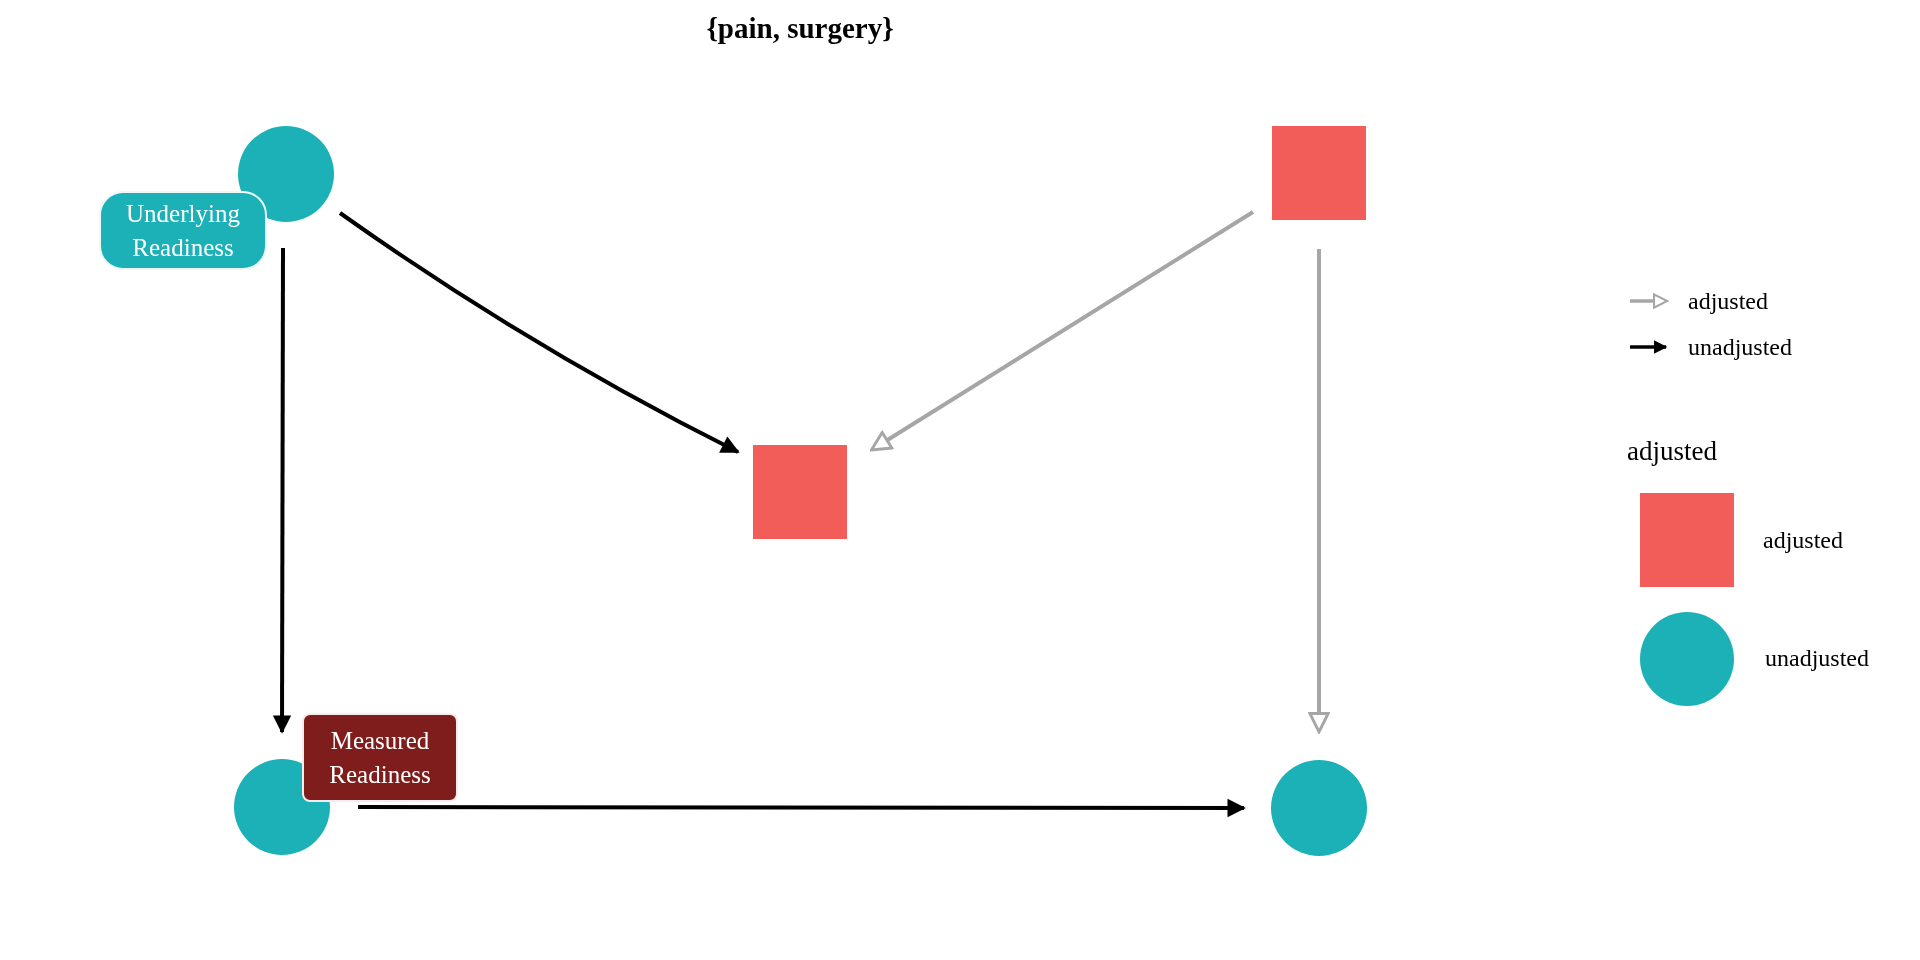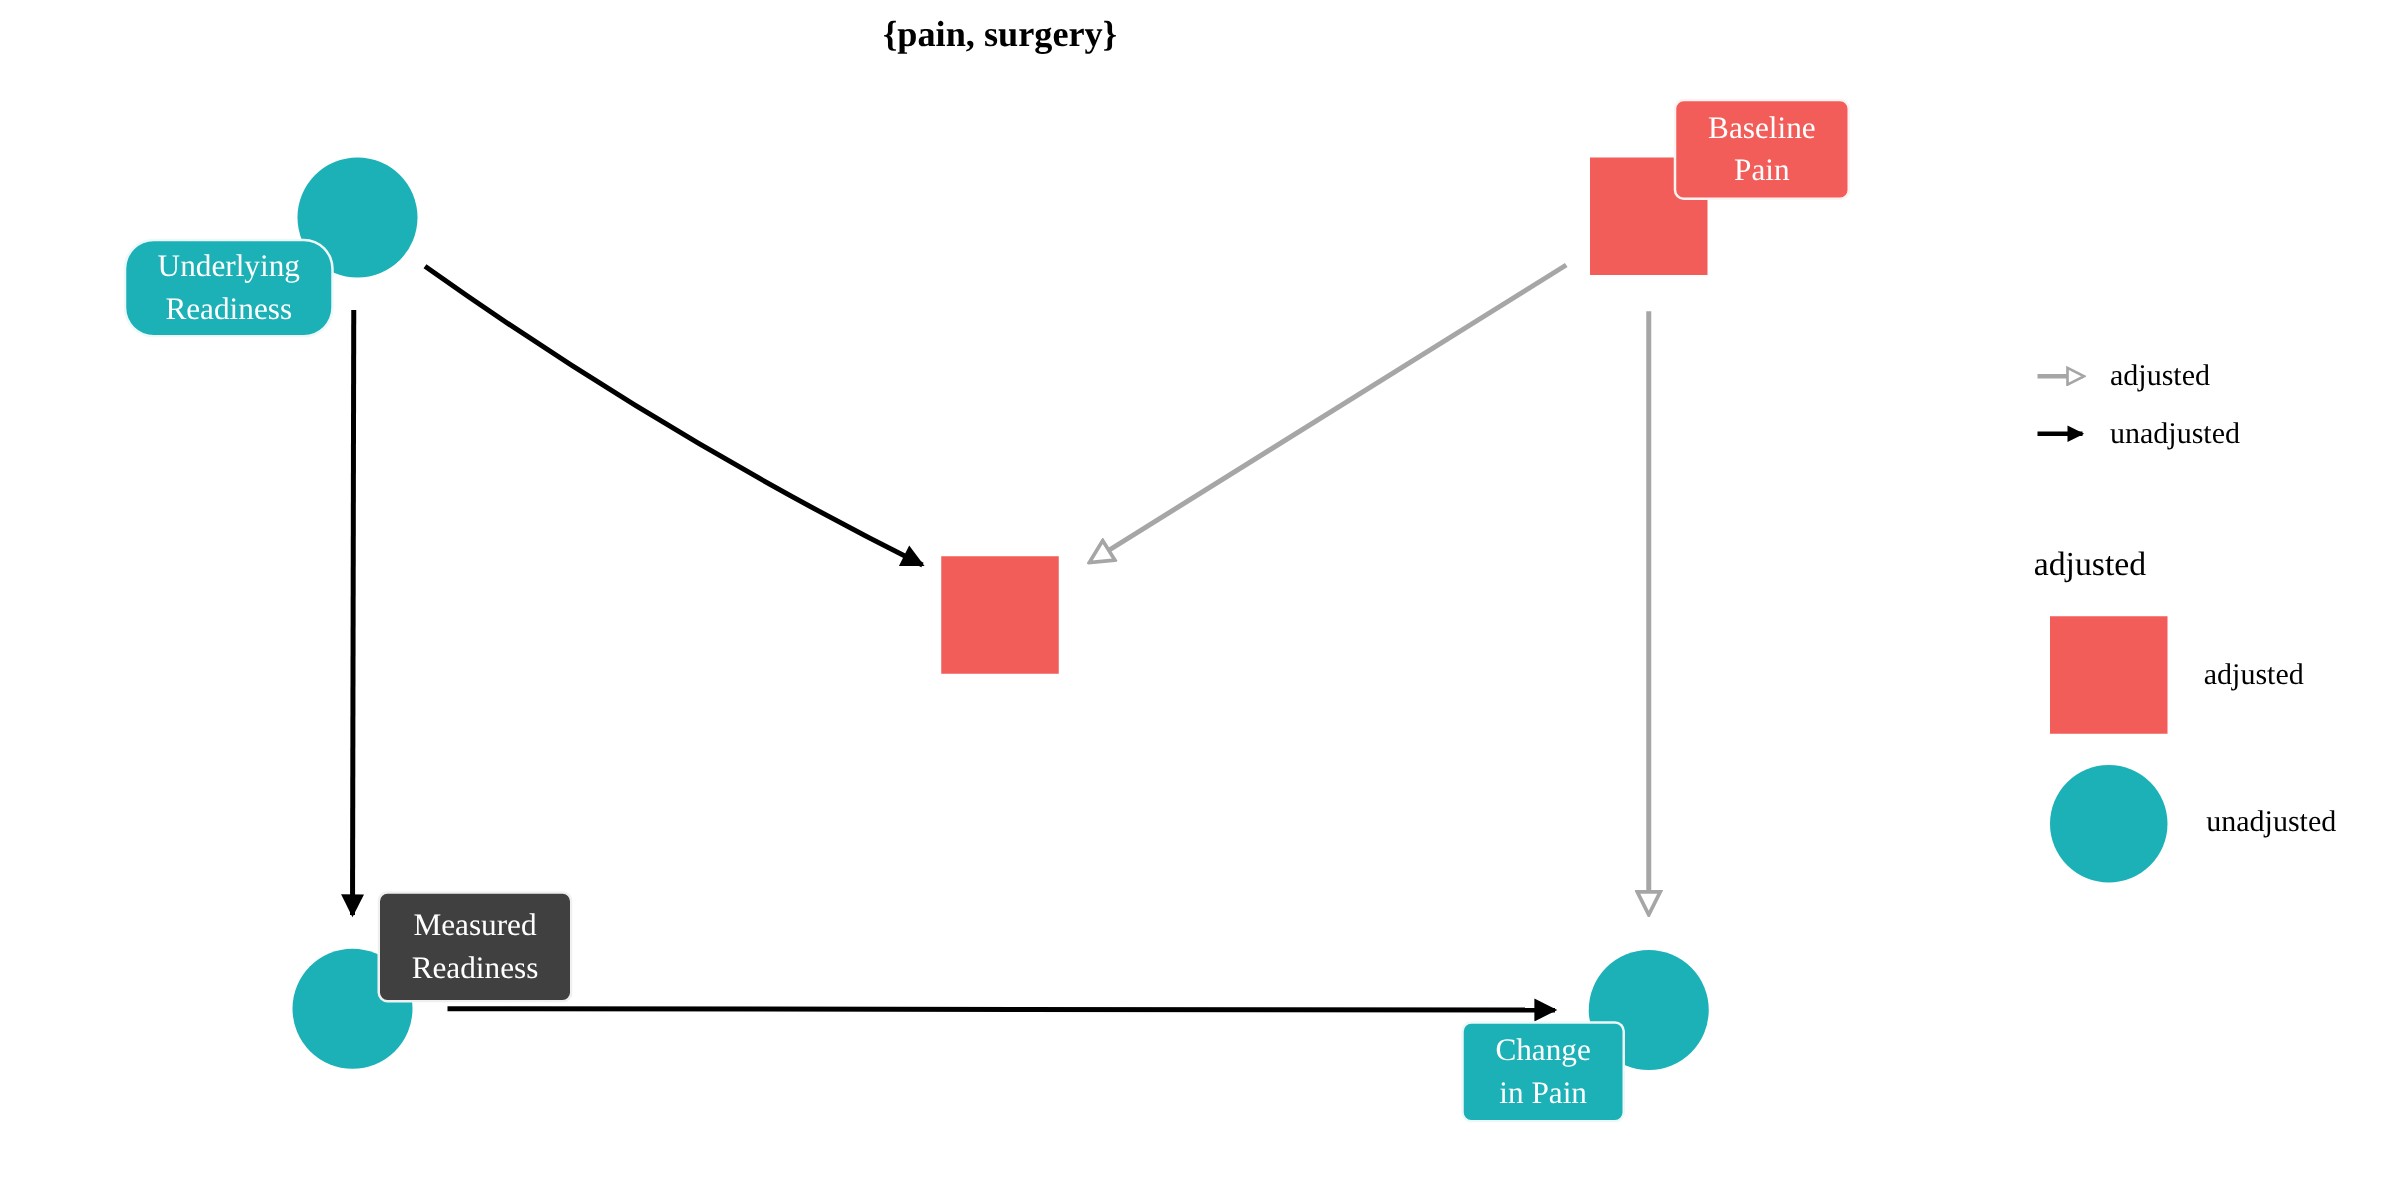--- a/index.html
+++ b/index.html
@@ -109,26 +109,22 @@
 
     <path d="M340,213 Q530,348 738,452" fill="none" stroke-width="4" marker-end="url(#arrow-black)" stroke="#000000"></path>
     <path d="M283,248 L282,732" fill="none" stroke-width="4" marker-end="url(#arrow-black)" stroke="#000000"></path>
     <path d="M1253,212 L873,449" fill="none" stroke-width="4" marker-end="url(#arrow-gray)" stroke="#A6A6A6"></path>
     <path d="M1319,249 L1319,730" fill="none" stroke-width="4" marker-end="url(#arrow-gray)" stroke="#A6A6A6"></path>
     <path d="M358,807 L1244,808" fill="none" stroke-width="4" marker-end="url(#arrow-black)" stroke="#000000"></path>
   </svg>
 
   <div class="node-label" style="left: 99px; top: 191px; width: 168px; height: 79px; background-color: rgb(27, 177, 182); border-radius: 24px;">Underlying
 Readiness</div>
-  <div class="node-label" style="left: 1339px; top: 79px; width: 141px; height: 81px; background-color: rgb(242, 93, 90);">Baseline
-Pain</div>
-  <div class="node-label" style="left: 302px; top: 713px; width: 156px; height: 89px; background-color: #404040;">Measured
+  <div class="node-label" style="left: 302px; top: 713px; width: 156px; height: 89px; background-color: #7f1d1d;">Measured
 Readiness</div>
-  <div class="node-label" style="left: 1169px; top: 817px; width: 131px; height: 81px; background-color: rgb(27, 177, 182);">Change
-in Pain</div>
 
   <div class="legend-row" style="left:1628px; top:288px;">
     <svg width="50" height="24">
       <line x1="2" y1="12" x2="38" y2="12" stroke-width="3.5" marker-end="url(#arrow-gray-sm)" stroke="#A6A6A6"></line>
     </svg>
     <span class="lbl">adjusted</span>
   </div>
   <div class="legend-row" style="left:1628px; top:334px;">
     <svg width="50" height="24">
       <line x1="2" y1="12" x2="38" y2="12" stroke-width="3.5" marker-end="url(#arrow-black-sm)" stroke="#000000"></line>

